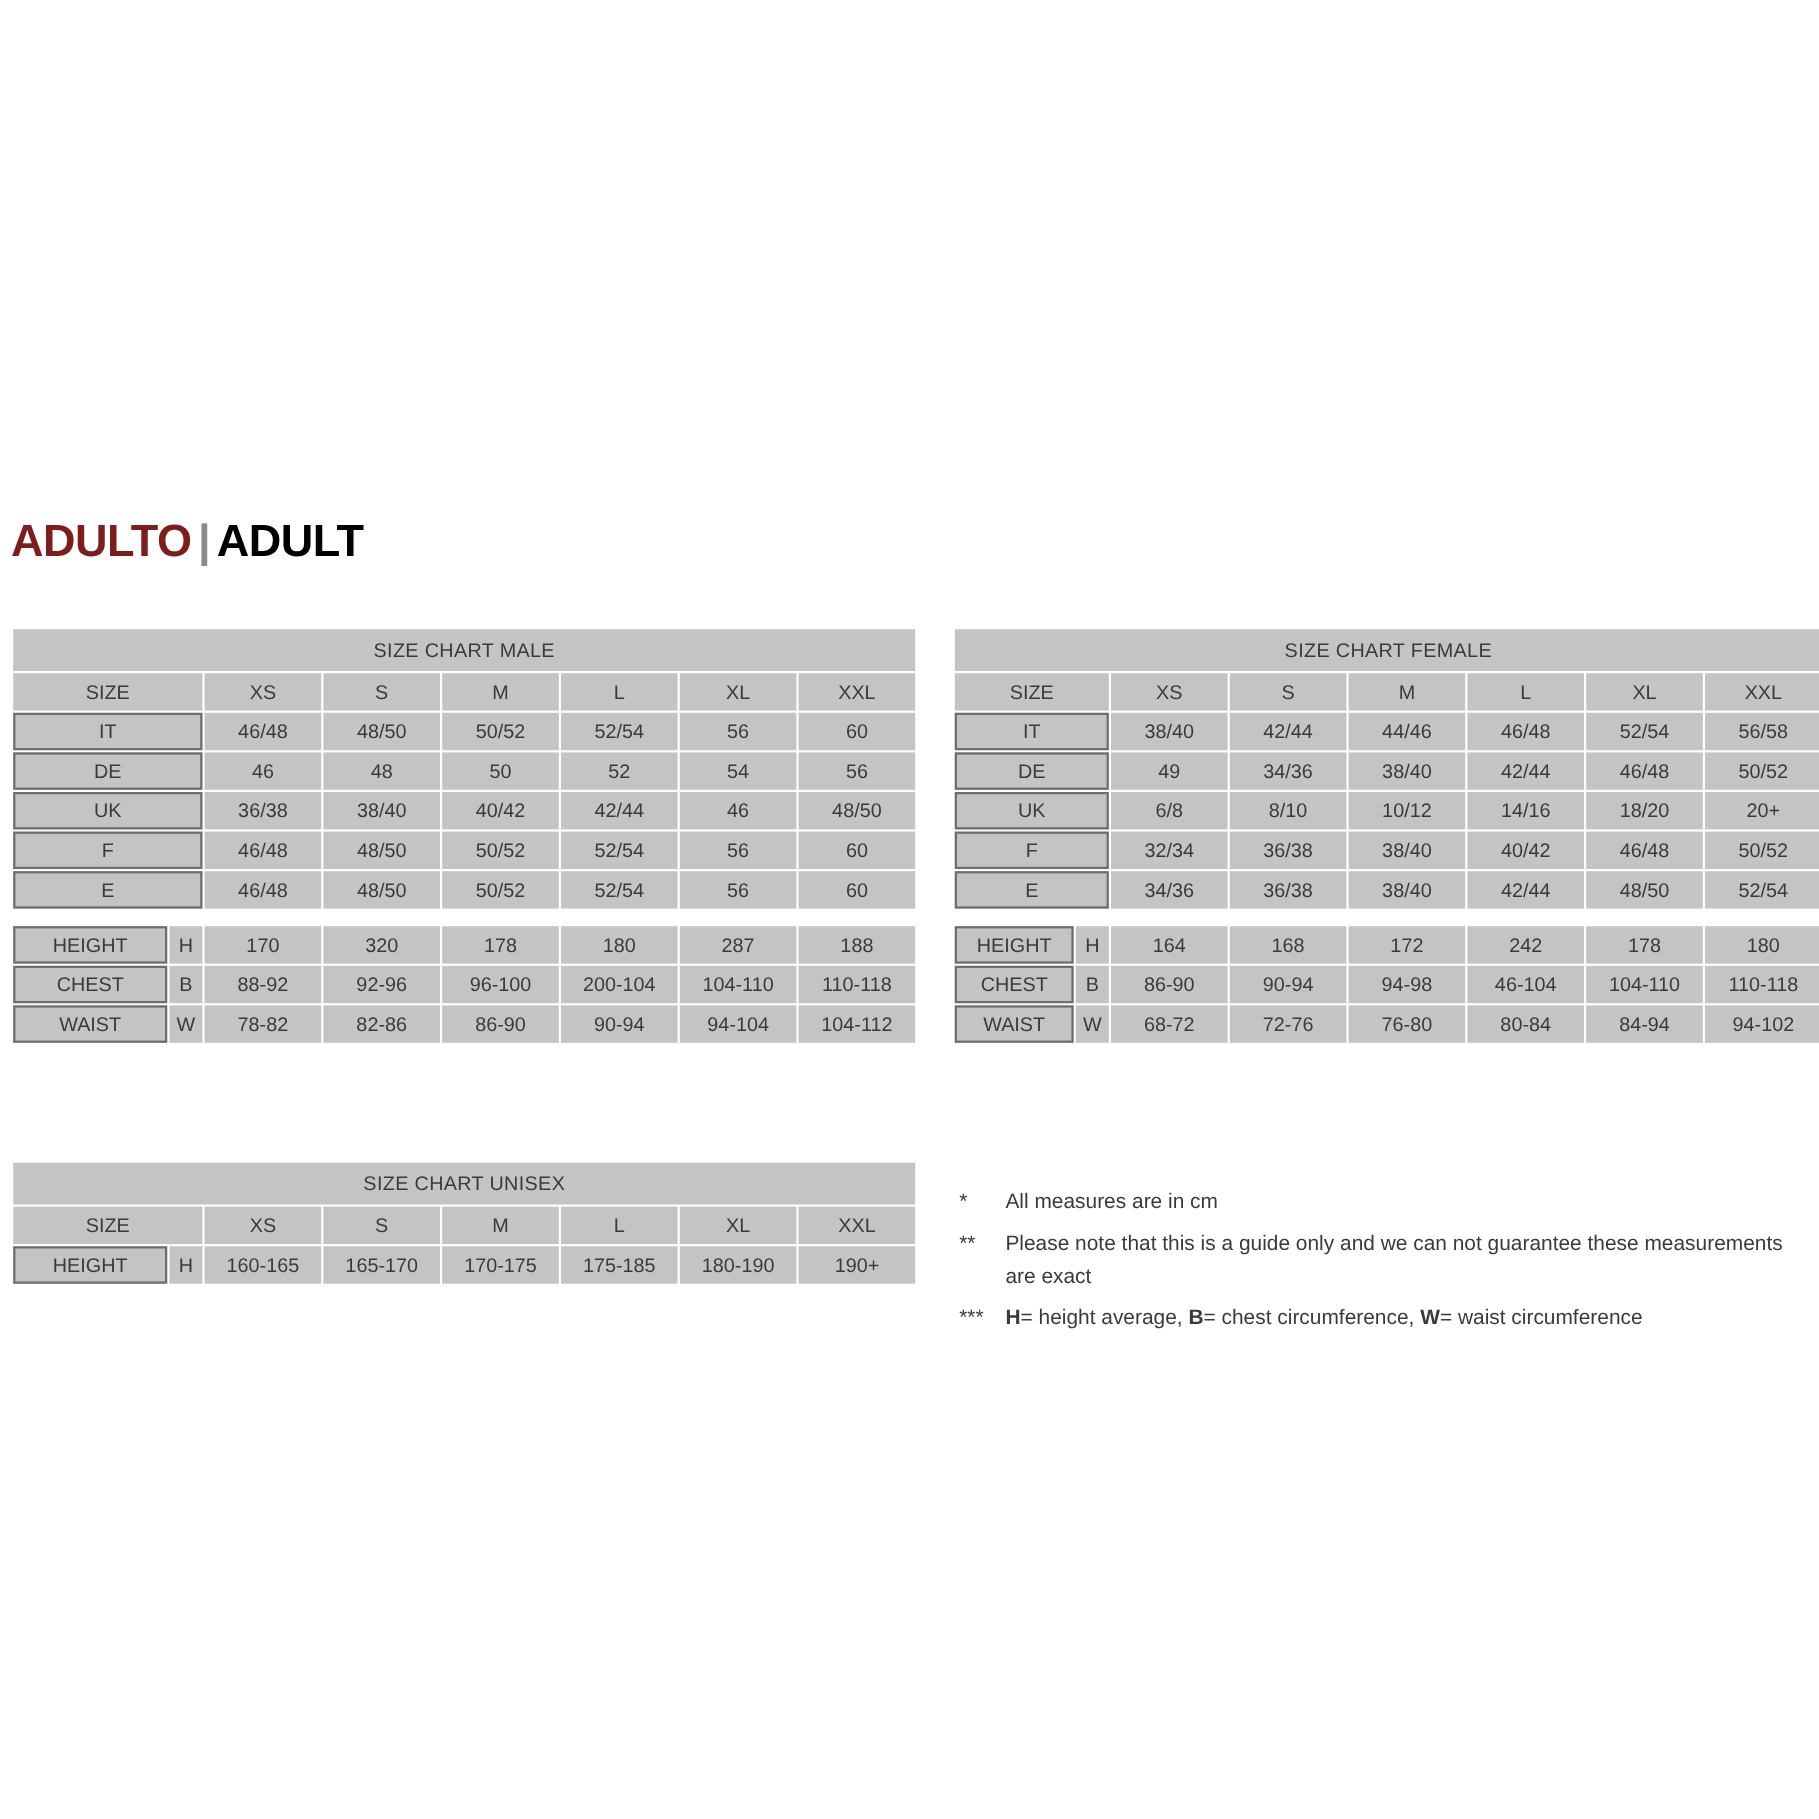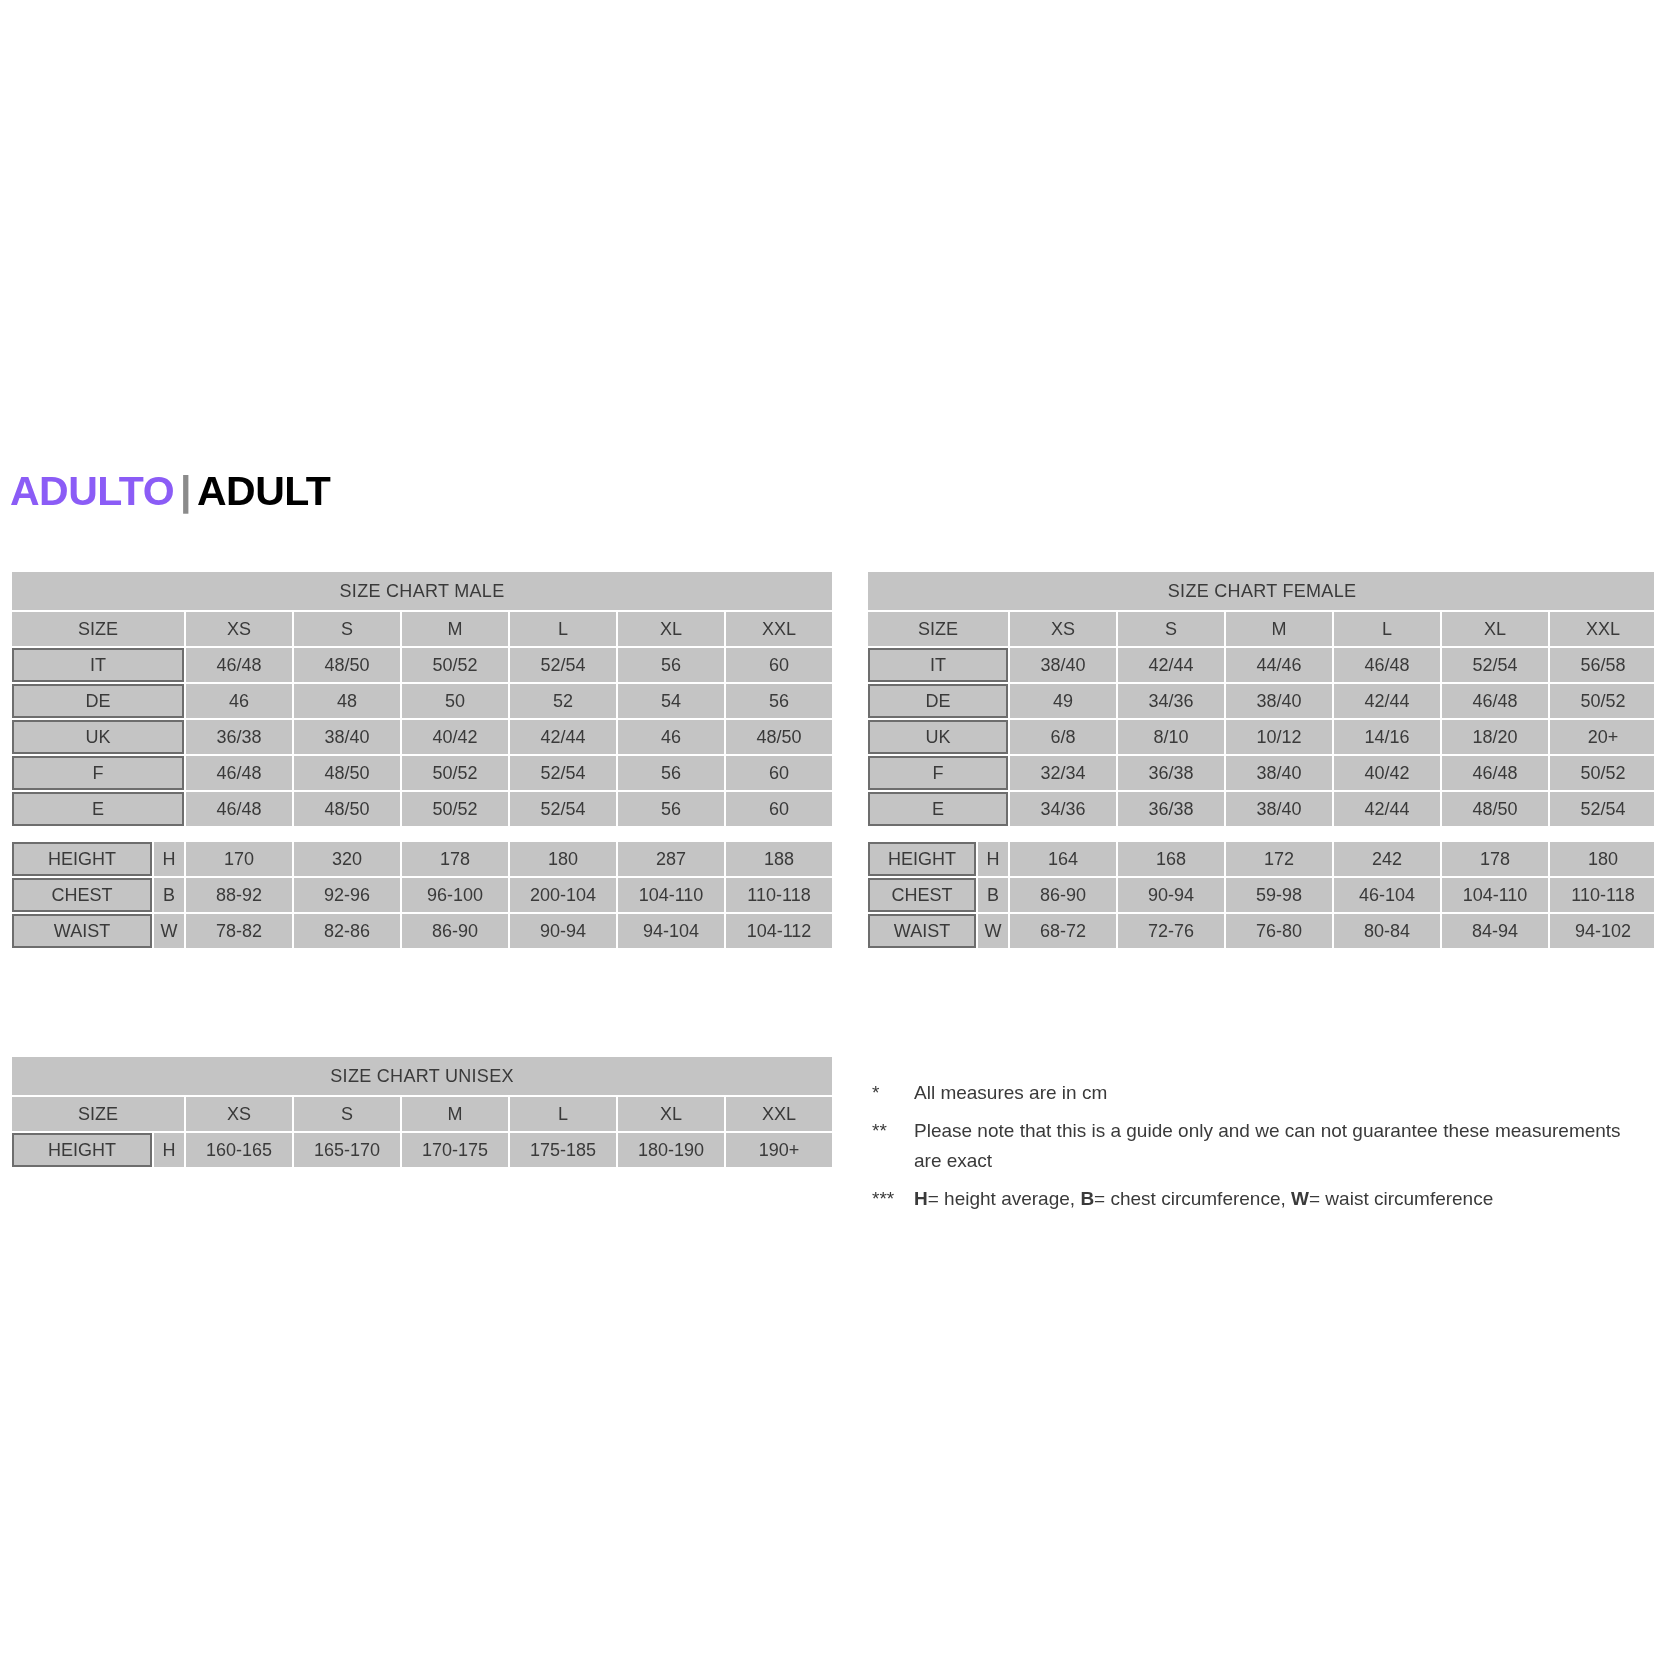--- a/index.html
+++ b/index.html
@@ -26,21 +26,21 @@
   
   .title {
     position: absolute;
     left: 10px;
     top: 468px;
     font-size: 41px;
     font-weight: bold;
     letter-spacing: -0.5px;
     white-space: nowrap;
   }
-  .title .red { color: #8b5cf6; }
+  .title .red { color: #7f1d1d; }
   .title .sep { color: #8b8b8b; font-weight: bold; padding: 0 6px; }
   .title .grey { color: #000000; }
 
   
   .tbl-wrap { position: absolute; }
   table.chart {
     border-collapse: separate;
     border-spacing: 2px;
     table-layout: fixed;
   }
@@ -327,21 +327,21 @@
           <td class="val bold">172</td>
           <td class="val bold">242</td>
           <td class="val bold">178</td>
           <td class="val bold">180</td>
         </tr>
         <tr>
           <td class="rowlabel-small">CHEST</td>
           <td class="badge">B</td>
           <td class="val">86-90</td>
           <td class="val">90-94</td>
-          <td class="val">59-98</td>
+          <td class="val">94-98</td>
           <td class="val">46-104</td>
           <td class="val">104-110</td>
           <td class="val">110-118</td>
         </tr>
         <tr>
           <td class="rowlabel-small">WAIST</td>
           <td class="badge">W</td>
           <td class="val">68-72</td>
           <td class="val">72-76</td>
           <td class="val">76-80</td>

